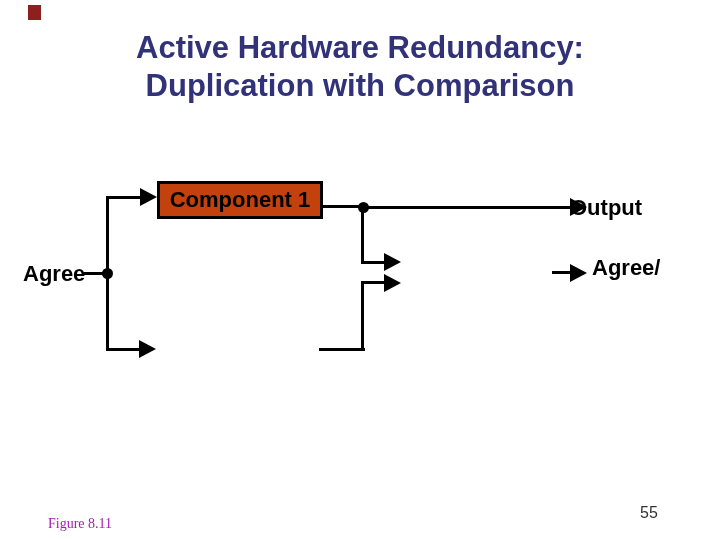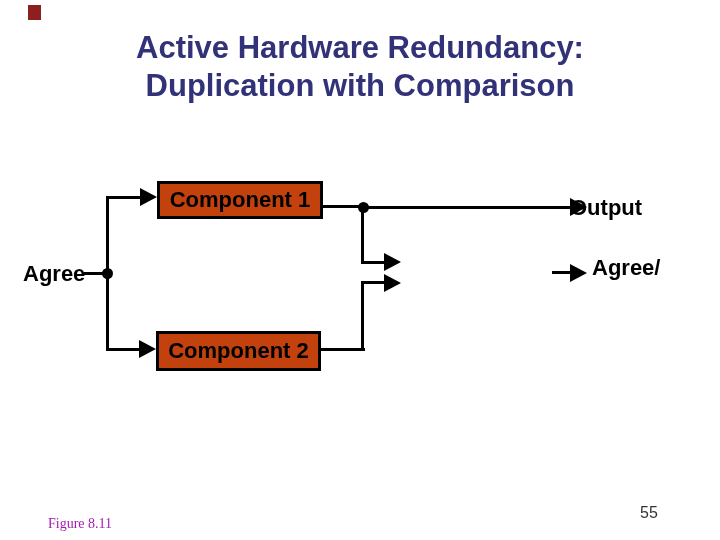--- a/index.html
+++ b/index.html
@@ -61,23 +61,20 @@
   <div class="hline" style="left:321px; top:205px; width:42px; height:3px;"></div>
   <div class="dot" style="left:358px; top:202px;"></div>
   <div class="hline" style="left:363px; top:206px; width:208px; height:3px;"></div>
   <div class="arrow-r" style="left:570px; top:198px;"></div>
   <div class="lbl" style="left:570px; top:195px;">Output</div>
 
   <div class="vline" style="left:361px; top:207px; width:3px; height:57px;"></div>
   <div class="hline" style="left:361px; top:261px; width:25px; height:3px;"></div>
   <div class="arrow-r" style="left:384px; top:253px;"></div>
 
-  <div class="dbox" style="left:156px; top:331px; width:165px; height:40px;">
-    <span>Component 2</span>
-  </div>
   <div class="hline" style="left:319px; top:348px; width:46px; height:3px;"></div>
   <div class="vline" style="left:361px; top:282px; width:3px; height:69px;"></div>
   <div class="hline" style="left:361px; top:281px; width:25px; height:3px;"></div>
   <div class="arrow-r" style="left:384px; top:274px;"></div>
 
   <div class="hline" style="left:552px; top:271px; width:20px; height:3px;"></div>
   <div class="arrow-r" style="left:570px; top:264px;"></div>
   <div class="lbl agree-block" style="left:592px; top:255px; width:104px;">
     <div>Agree/</div>
   </div>

